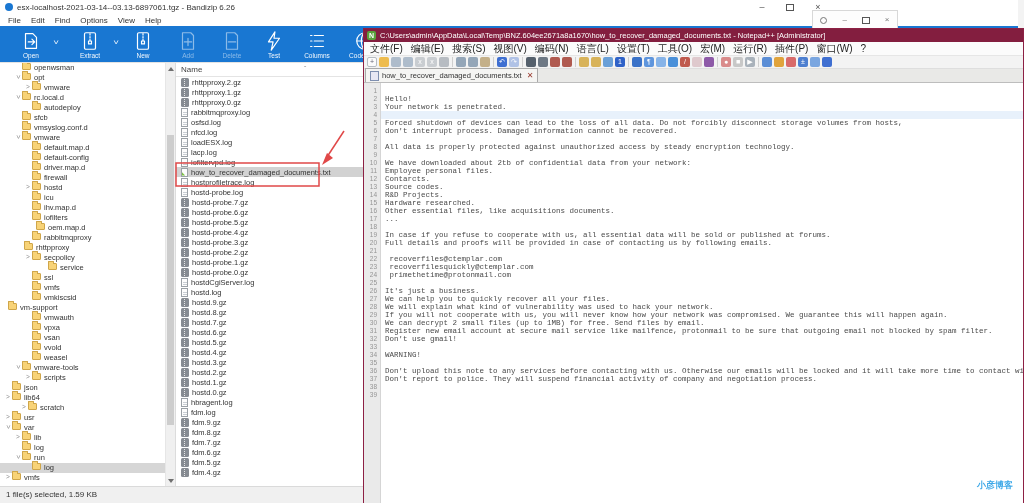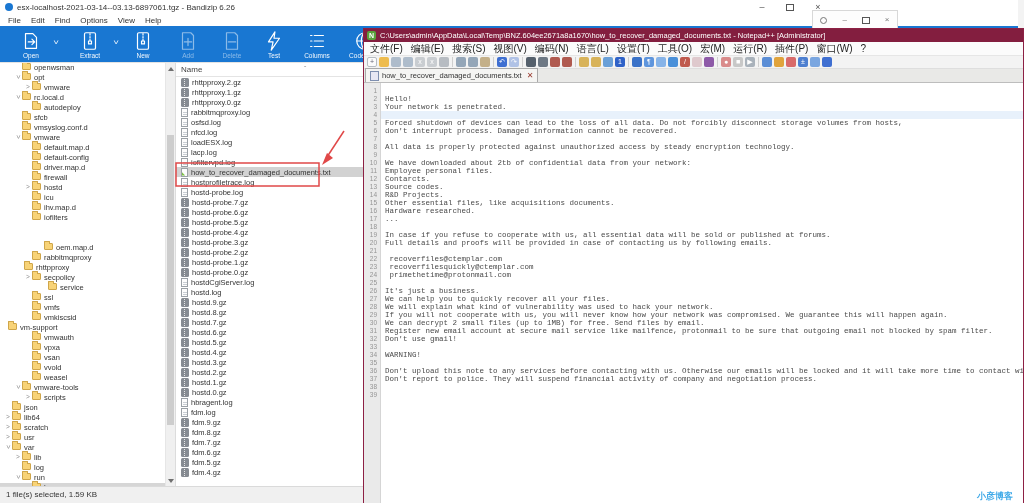--- a/index.html
+++ b/index.html
@@ -71,21 +71,21 @@
   .np-gutter{width:17px;flex:0 0 auto;background:#eaeaea;border-right:1px solid #d5d5d5;padding-top:4px;box-sizing:border-box;}
   .np-gutter div{height:8px;font-size:6.5px;color:#949494;text-align:right;padding-right:3px;font-family:"Liberation Sans",sans-serif;}
   .np-text{flex:1 1 auto;padding-top:4px;position:relative;overflow:hidden;}
   .np-line{height:8px;font-family:"Liberation Mono",monospace;font-size:7.5px;line-height:8px;color:#4a4a4a;white-space:pre;padding-left:4px;}
   .np-line.cur{background:#e8f1fb;}
   .np-status{position:absolute;left:0;bottom:0;right:0;height:14px;background:#efefef;border-top:1px solid #c9c9c9;font-size:7.5px;color:#333;}
   .np-status span{position:absolute;top:3px;white-space:nowrap;}
   .np-div{position:absolute;top:2px;bottom:2px;width:1px;background:#cccccc;}
   
   .overlay{position:absolute;left:0;top:0;width:1024px;height:503px;z-index:5;pointer-events:none;}
-  .watermark{position:absolute;left:977px;top:479px;z-index:6;color:#3fa9e8;font-size:9px;font-weight:bold;white-space:nowrap;margin-top:11px;}
+  .watermark{position:absolute;left:977px;top:479px;z-index:6;color:#3fa9e8;font-size:9px;font-weight:bold;white-space:nowrap;}
 </style>
 </head>
 <body>
 
 <div id="screen">
 
   <div class="frag-win">
     <span class="pinico"></span>
     <span>–</span>
     <span class="maxbox"></span>
@@ -250,21 +250,21 @@
             <div class="tree-row" style="padding-left: 24px;">
               <span class="exp"></span>
               <span class="ico-folder"></span>
               <span>ihv.map.d</span>
             </div>
             <div class="tree-row" style="padding-left: 24px;">
               <span class="exp"></span>
               <span class="ico-folder"></span>
               <span>iofilters</span>
             </div>
-            <div class="tree-row" style="padding-left: 36px; margin-top: 20px;">
+            <div class="tree-row" style="padding-left: 28px;">
               <span class="exp"></span>
               <span class="ico-folder"></span>
               <span>oem.map.d</span>
             </div>
             <div class="tree-row" style="padding-left: 24px;">
               <span class="exp"></span>
               <span class="ico-folder"></span>
               <span>rabbitmqproxy</span>
             </div>
             <div class="tree-row" style="padding-left: 16px;">
@@ -340,21 +340,21 @@
             <div class="tree-row" style="padding-left: 4px;">
               <span class="exp"></span>
               <span class="ico-folder"></span>
               <span>json</span>
             </div>
             <div class="tree-row" style="padding-left: 4px;">
               <span class="exp">&gt;</span>
               <span class="ico-folder"></span>
               <span>lib64</span>
             </div>
-            <div class="tree-row" style="padding-left: 4px;">
+            <div class="tree-row" style="padding-left: 20px;">
               <span class="exp">&gt;</span>
               <span class="ico-folder"></span>
               <span>scratch</span>
             </div>
             <div class="tree-row" style="padding-left: 4px;">
               <span class="exp">&gt;</span>
               <span class="ico-folder"></span>
               <span>usr</span>
             </div>
             <div class="tree-row" style="padding-left: 4px;">
@@ -694,22 +694,22 @@
           <div class="np-line">Forced shutdown of devices can lead to the loss of all data. Do not forcibly disconnect storage volumes from hosts,</div>
           <div class="np-line">don't interrupt process. Damaged information cannot be recovered.</div>
           <div class="np-line"> </div>
           <div class="np-line">All data is properly protected against unauthorized access by steady encryption technology.</div>
           <div class="np-line"> </div>
           <div class="np-line">We have downloaded about 2tb of confidential data from your network:</div>
           <div class="np-line">Employee personal files.</div>
           <div class="np-line">Contarcts.</div>
           <div class="np-line">Source codes.</div>
           <div class="np-line">R&amp;D Projects.</div>
+          <div class="np-line">Hardware researched.</div>
           <div class="np-line">Other essential files, like acquisitions documents.</div>
-          <div class="np-line">Hardware researched.</div>
           <div class="np-line">...</div>
           <div class="np-line"> </div>
           <div class="np-line">In case if you refuse to cooperate with us, all essential data will be sold or published at forums.</div>
           <div class="np-line">Full details and proofs will be provided in case of contacting us by following emails.</div>
           <div class="np-line"> </div>
           <div class="np-line"> recoverfiles@ctemplar.com</div>
           <div class="np-line"> recoverfilesquickly@ctemplar.com</div>
           <div class="np-line"> primethetime@protonmail.com</div>
           <div class="np-line"> </div>
           <div class="np-line">It's just a business.</div>

